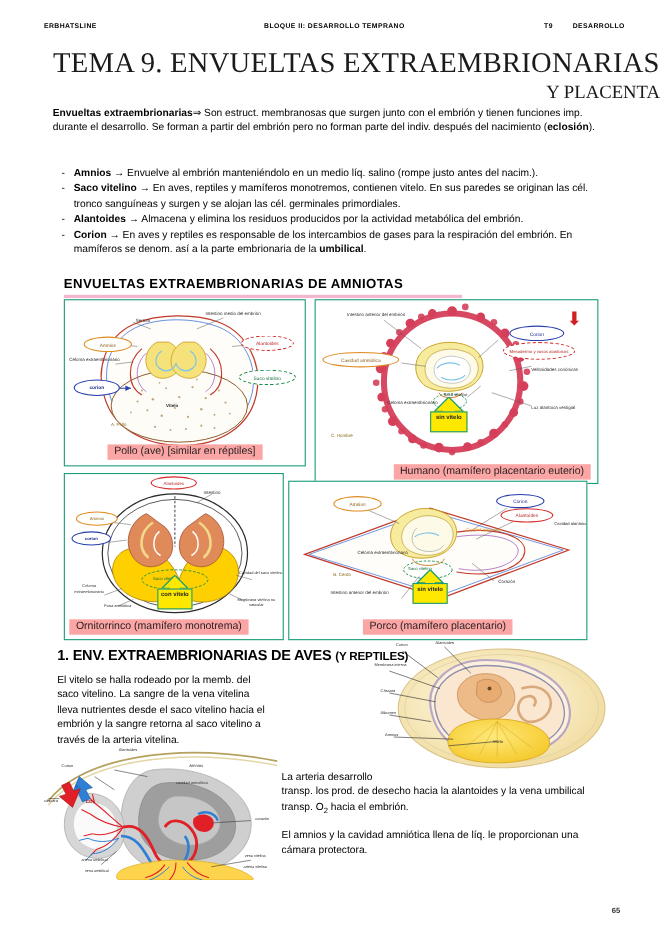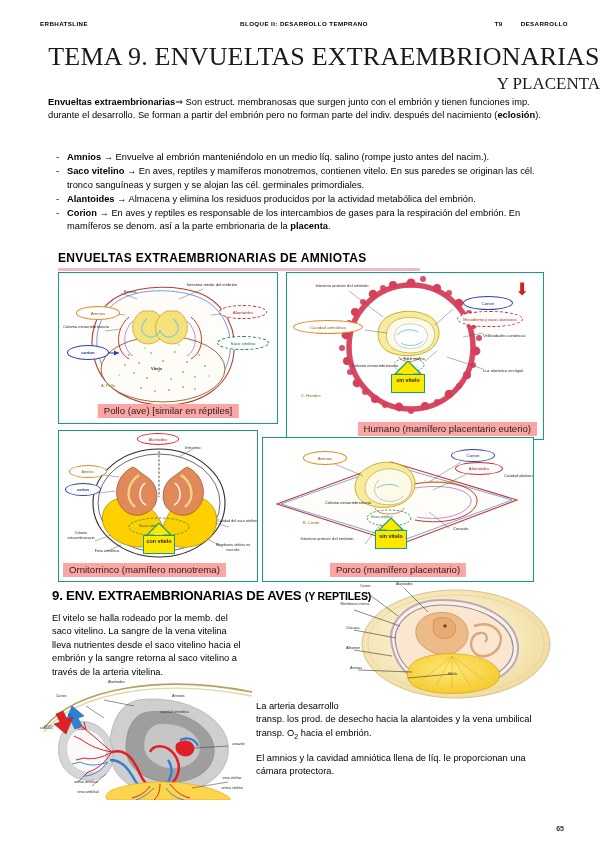--- a/index.html
+++ b/index.html
@@ -153,21 +153,21 @@
     <div class="li">
       <span class="dash">-</span>
       <span class="btxt"><b>Saco vitelino</b><span> → </span><span>En aves, reptiles y mamíferos monotremos, contienen vitelo. En sus paredes se originan las cél. tronco sanguíneas y surgen y se alojan las cél. germinales primordiales.</span></span>
     </div>
     <div class="li">
       <span class="dash">-</span>
       <span class="btxt"><b>Alantoides</b><span> → </span><span>Almacena y elimina los residuos producidos por la actividad metabólica del embrión.</span></span>
     </div>
     <div class="li">
       <span class="dash">-</span>
-      <span class="btxt"><b>Corion</b><span> → </span><span>En aves y reptiles es responsable de los intercambios de gases para la respiración del embrión. En mamíferos se denom. así a la parte embrionaria de la </span><b>placenta</b><span>.</span></span>
+      <span class="btxt"><b>Corion</b><span> → </span><span>En aves y reptiles es responsable de los intercambios de gases para la respiración del embrión. En mamíferos se denom. así a la parte embrionaria de la </span><b>umbilical</b><span>.</span></span>
     </div>
   </div>
 
   <div class="figblock-head">ENVUELTAS EXTRAEMBRIONARIAS DE AMNIOTAS</div>
   <div class="figblock-rule"></div>
 
   <div class="panel" id="panel-bird">
     <div class="panel-inner">
       <svg width="220" height="152" viewBox="0 0 220 152">
 
@@ -413,21 +413,21 @@
       <svg style="position:absolute; left:84px; top:92px;" width="32" height="17">
         <polygon points="16,0 28,12 21,12 21,17 11,17 11,12 4,12" fill="#ffe800" stroke="#1a9c78" stroke-width="1.2"></polygon>
       </svg>
       <div class="ybox" style="left:84px; top:104px; width:32px; height:19px;">con vitelo</div>
 
       <div class="fig-caption" style="left:4px; bottom:4px;">Ornitorrinco (mamífero monotrema)</div>
     </div>
   </div>
 
   <div class="sec1-head">
-    <span>9. ENV. EXTRAEMBRIONARIAS DE AVES</span>
+    <span>1. ENV. EXTRAEMBRIONARIAS DE AVES</span>
     <span class="small">(Y REPTILES)</span>
   </div>
 
   <div class="sec1-para">El vitelo se halla rodeado por la memb. del saco vitelino. La sangre de la vena vitelina lleva nutrientes desde el saco vitelino hacia el embrión y la sangre retorna al saco vitelino a través de la arteria vitelina.</div>
 
   <div id="egg-illus">
     <svg width="206" height="116" viewBox="0 0 206 116">
       <defs>
         <radialGradient id="eggg" cx="45%" cy="45%" r="62%">
           <stop offset="0%" stop-color="#fdf6df"></stop>

